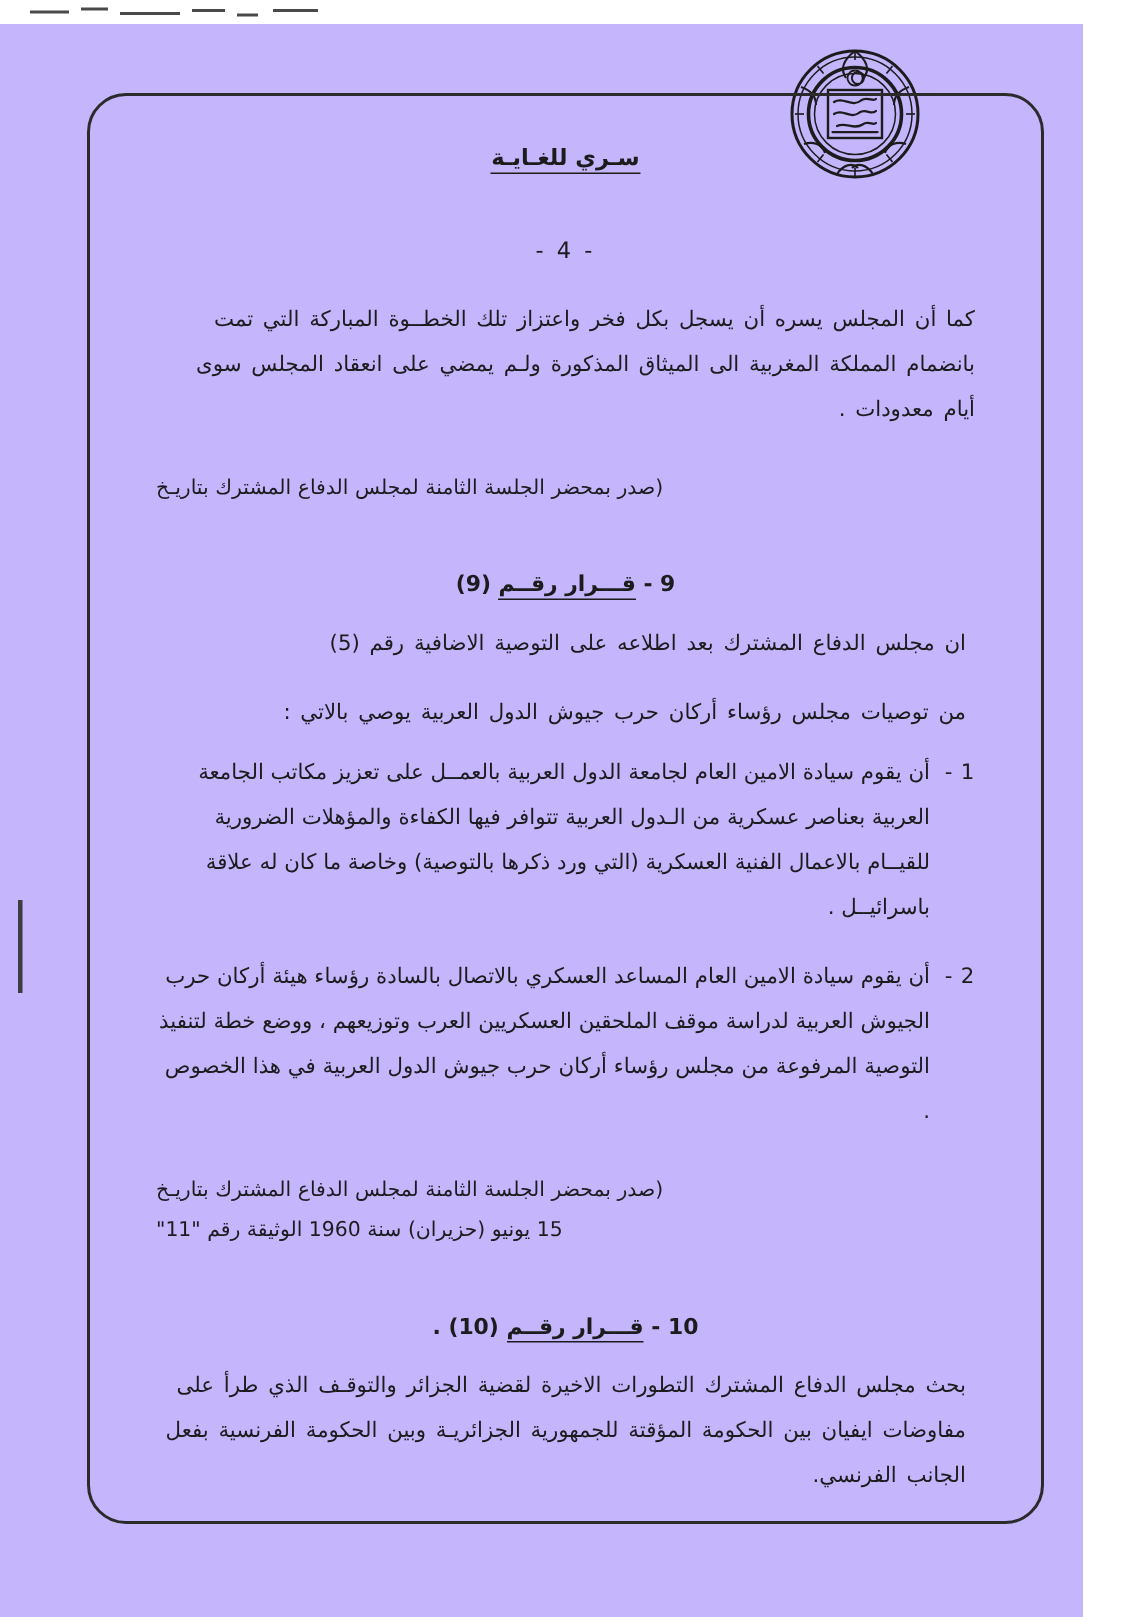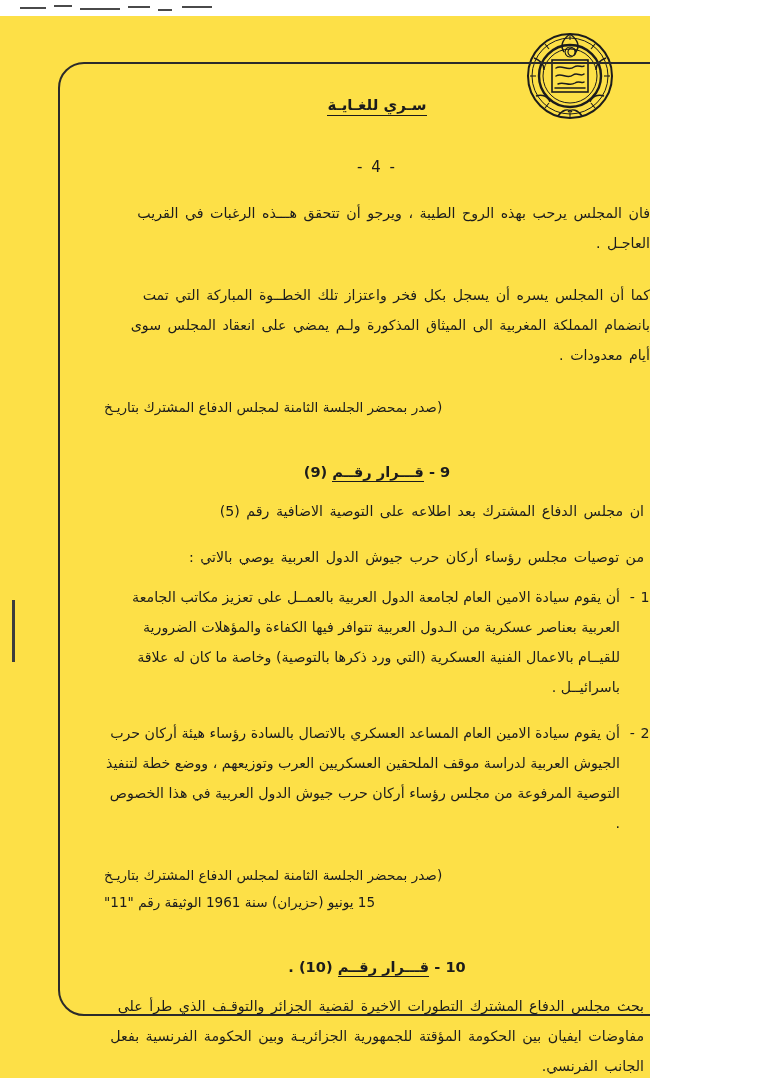--- a/index.html
+++ b/index.html
@@ -5,23 +5,23 @@
   html, body {
     margin: 0;
     padding: 0;
     background: #ffffff;
   }
   body {
     font-family: "DejaVu Sans", sans-serif;
   }
   .page {
     position: relative;
-    width: 650px;
+    width: 722px;
     height: 1078px;
-    background: #fde047;
+    background: #c4b5fd;
     overflow: hidden;
   }
   
   .scan-edge-top {
     position: absolute;
     top: 0; left: 0;
     width: 758px; height: 16px;
     background: #ffffff;
   }
   .scan-edge-top .speck {
@@ -205,21 +205,20 @@
   <div class="frame"></div>
 
   <div class="content">
 
     <div class="classification">
       <span class="u">سـري للغـايـة</span>
     </div>
 
     <div class="page-number">- 4 -</div>
 
-    <p class="para">فان المجلس يرحب بهذه الروح الطيبة ، ويرجو أن تتحقق هـــذه الرغبات في القريب العاجـل .</p>
     <p class="para">كما أن المجلس يسره أن يسجل بكل فخر واعتزاز تلك الخطــوة المباركة التي تمت بانضمام المملكة المغربية الى الميثاق المذكورة ولـم يمضي على انعقاد المجلس سوى أيام معدودات .</p>
 
     <div class="source-note">
       <span>(صدر بمحضر الجلسة الثامنة لمجلس الدفاع المشترك بتاريـخ</span>
     </div>
 
     <div class="resolution-head">
       <span>9 -</span>
       <span class="spaced">قـــرار رقــم</span>
       <span>(9)</span>
@@ -234,21 +233,21 @@
         <span>أن يقوم سيادة الامين العام لجامعة الدول العربية بالعمــل على تعزيز مكاتب الجامعة العربية بعناصر عسكرية من الـدول العربية تتوافر فيها الكفاءة والمؤهلات الضرورية للقيــام بالاعمال الفنية العسكرية (التي ورد ذكرها بالتوصية) وخاصة ما كان له علاقة باسرائيــل .</span>
       </li>
       <li>
         <span class="marker">2 -</span>
         <span>أن يقوم سيادة الامين العام المساعد العسكري بالاتصال بالسادة رؤساء هيئة أركان حرب الجيوش العربية لدراسة موقف الملحقين العسكريين العرب وتوزيعهم ، ووضع خطة لتنفيذ التوصية المرفوعة من مجلس رؤساء أركان حرب جيوش الدول العربية في هذا الخصوص .</span>
       </li>
     </ol>
 
     <div class="source-note">
       <span>(صدر بمحضر الجلسة الثامنة لمجلس الدفاع المشترك بتاريـخ</span>
-      <span class="ln2">15 يونيو (حزيران) سنة 1961 الوثيقة رقم "11"</span>
+      <span class="ln2">15 يونيو (حزيران) سنة 1960 الوثيقة رقم "11"</span>
     </div>
 
     <div class="resolution-head">
       <span>10 -</span>
       <span class="spaced">قـــرار رقــم</span>
       <span>(10) .</span>
     </div>
 
     <p class="para tight indent-1">بحث مجلس الدفاع المشترك التطورات الاخيرة لقضية الجزائر والتوقـف الذي طرأ على مفاوضات ايفيان بين الحكومة المؤقتة للجمهورية الجزائريـة وبين الحكومة الفرنسية بفعل الجانب الفرنسي.</p>
 

